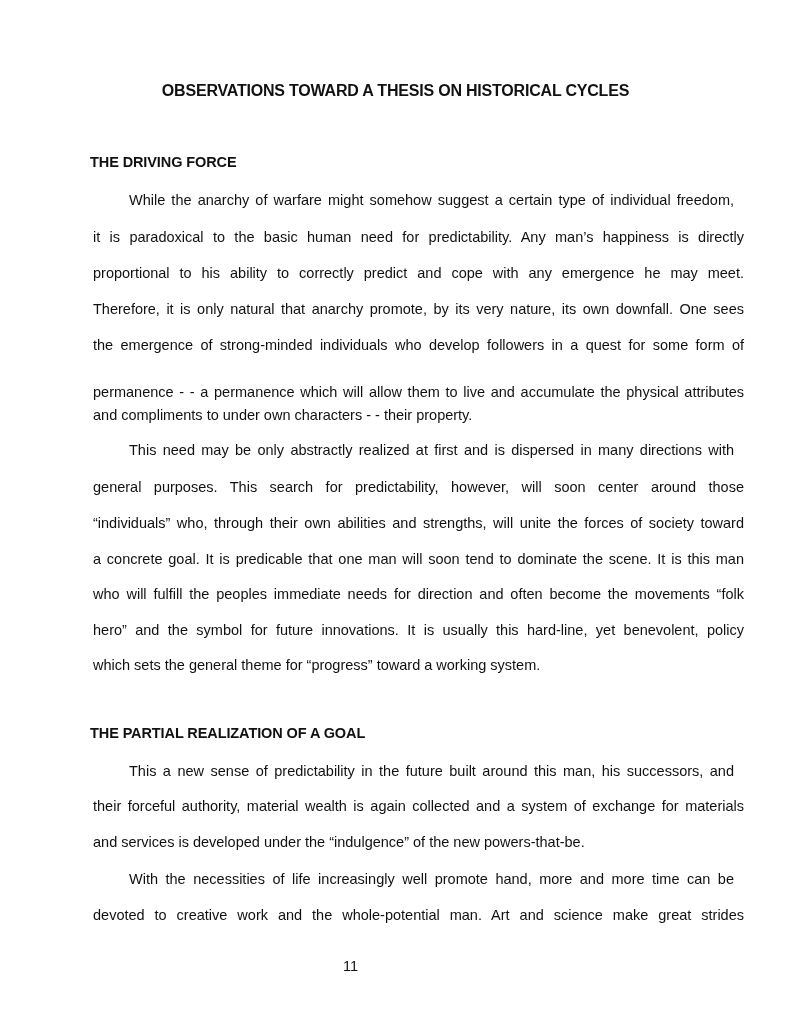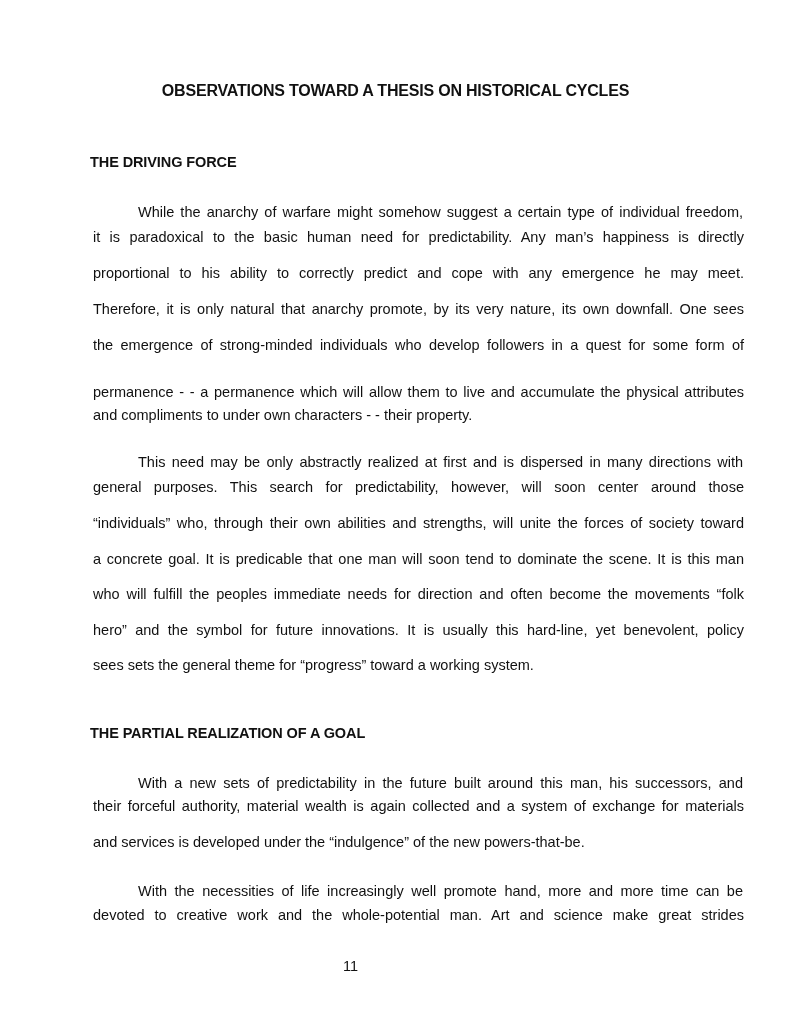--- a/index.html
+++ b/index.html
@@ -4,21 +4,21 @@
 <style>
   html, body { margin: 0; padding: 0; background: #ffffff; }
   body { width: 791px; height: 1024px; position: relative; overflow: hidden;
          font-family: "Liberation Sans", sans-serif; color: #111; }
   .title { position: absolute; top: 82px; left: 0; width: 791px; text-align: center;
            font-weight: bold; font-size: 16px; letter-spacing: -0.2px; }
   .heading { position: absolute; left: 90px; font-size: 14.5px; letter-spacing: -0.1px; font-weight: bold; }
   .line { position: absolute; left: 93px; width: 651px; font-size: 14.5px;
           white-space: nowrap; height: 20px; line-height: 20px; }
   .line.j { text-align: justify; text-align-last: justify; white-space: normal; }
-  .line.ind { left: 138px; width: 605px; margin-top: 12px; }
+  .line.ind { left: 129px; width: 605px; }
   .pagenum { position: absolute; top: 958px; left: 0; width: 701px; text-align: center; font-size: 14.5px; }
 </style>
 </head>
 <body>
 
 <div>
   <div class="title">OBSERVATIONS TOWARD A THESIS ON HISTORICAL CYCLES</div>
 
   <div class="heading" style="top:154px">THE DRIVING FORCE</div>
 
@@ -32,27 +32,27 @@
     <div class="line" style="top:405px">and compliments to under own characters - - their property.</div>
   </div>
 
   <div>
     <div class="line j ind" style="top:440px">This need may be only abstractly realized at first and is dispersed in many directions with</div>
     <div class="line j" style="top:477px">general purposes.  This search for predictability, however, will soon center around those</div>
     <div class="line j" style="top:513px">“individuals” who, through their own abilities and strengths, will unite the forces of society toward</div>
     <div class="line j" style="top:549px">a concrete goal.  It is predicable that one man will soon tend to dominate the scene.  It is this man</div>
     <div class="line j" style="top:584px">who will fulfill the peoples immediate needs for direction and often become the movements “folk</div>
     <div class="line j" style="top:620px">hero” and the symbol for future innovations.  It is usually this hard-line, yet benevolent, policy</div>
-    <div class="line" style="top:655px">sees sets the general theme for “progress” toward a working system.</div>
+    <div class="line" style="top:655px">which sets the general theme for “progress” toward a working system.</div>
   </div>
 
   <div class="heading" style="top:725px">THE PARTIAL REALIZATION OF A GOAL</div>
 
   <div>
-    <div class="line j ind" style="top:761px">With a new sets of predictability in the future built around this man, his successors, and</div>
+    <div class="line j ind" style="top:761px">This a new sense of predictability in the future built around this man, his successors, and</div>
     <div class="line j" style="top:796px">their forceful authority, material wealth is again collected and a system of exchange for materials</div>
     <div class="line" style="top:832px">and services is developed under the “indulgence” of the new powers-that-be.</div>
   </div>
 
   <div>
     <div class="line j ind" style="top:869px">With the necessities of life increasingly well promote hand, more and more time can be</div>
     <div class="line j" style="top:905px">devoted to creative work and the whole-potential man.  Art and science make great strides</div>
   </div>
 
   <div class="pagenum">11</div>

